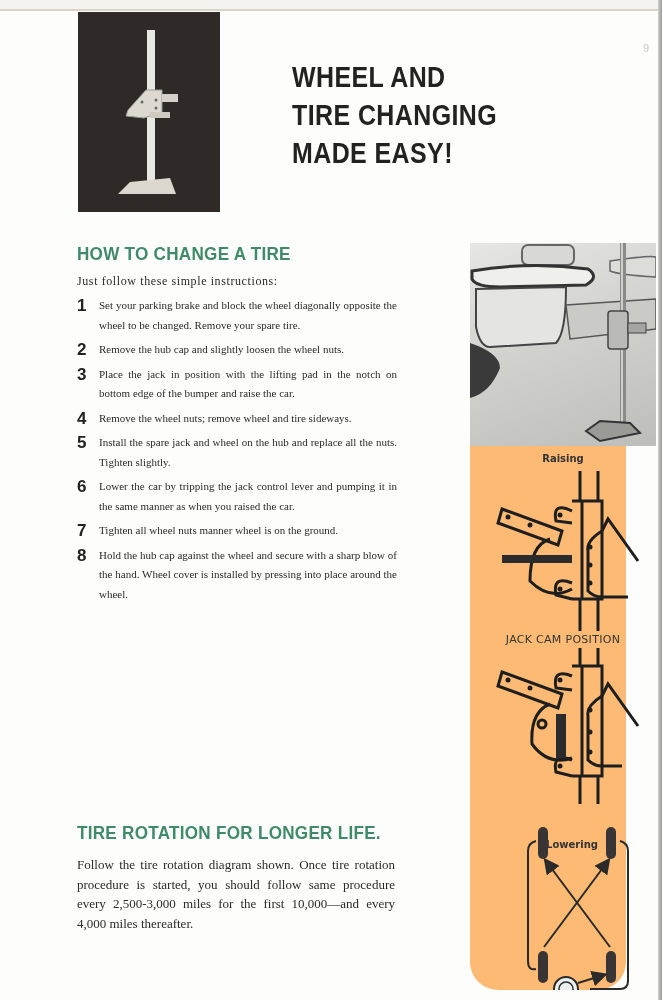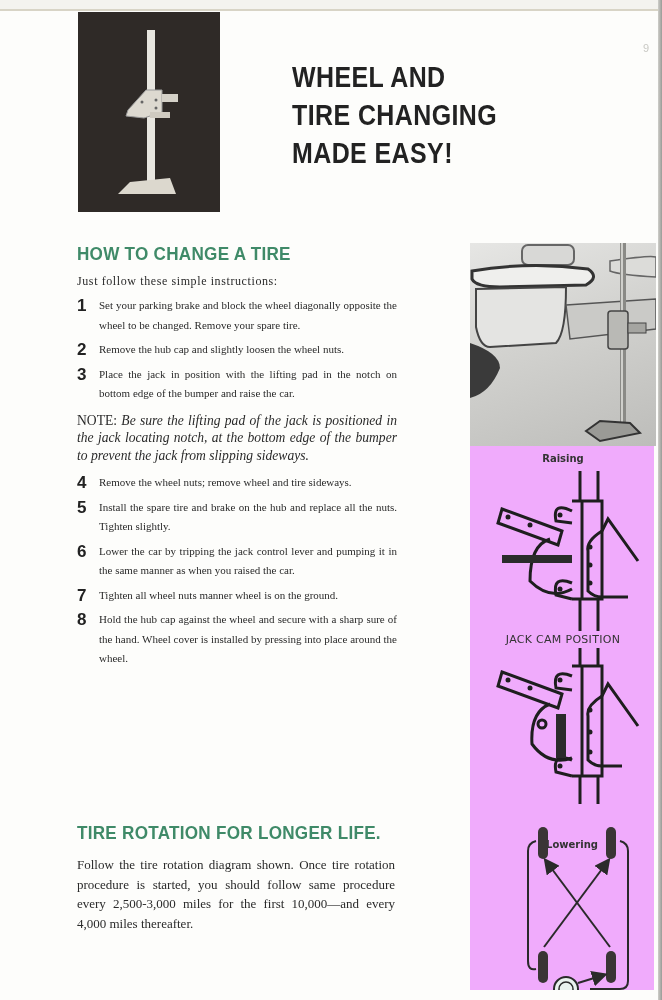--- a/index.html
+++ b/index.html
@@ -56,22 +56,23 @@
   .note {
     font-size: 13.6px; line-height: 17.5px; text-align: justify;
     margin: 8px 0 9px 0;
   }
   .note i { font-style: italic; }
   .rotation-text {
     position: absolute; left: 77px; top: 855px; width: 318px;
     font-size: 13px; line-height: 19.5px; text-align: justify;
   }
   .right-panel {
-    position: absolute; left: 470px; top: 243px; width: 184px; height: 747px;
-    background: #f0abfc;
+    position: absolute; left: 470px; top: 243px; width: 156px; height: 747px;
+    background: #fdba74;
+    border-radius: 28px;
   }
   .raising-photo {
     position: absolute; left: 0; top: 0; width: 186px; height: 203px;
     background: linear-gradient(160deg, #e6e6e4 0%, #d2d2cf 45%, #bdbdba 100%);
     overflow: hidden;
   }
   .caption {
     position: absolute; left: 0; width: 186px; text-align: center;
     font-family: "DejaVu Sans", "Liberation Sans", sans-serif;
     font-size: 10px; color: #333;
@@ -115,43 +116,39 @@
     <div class="text">Set your parking brake and block the wheel diagonally opposite the wheel to be changed. Remove your spare tire.</div>
   </div>
   <div class="step">
     <div class="num">2</div>
     <div class="text">Remove the hub cap and slightly loosen the wheel nuts.</div>
   </div>
   <div class="step">
     <div class="num">3</div>
     <div class="text">Place the jack in position with the lifting pad in the notch on bottom edge of the bumper and raise the car.</div>
   </div>
-  <div class="note">
-    <span>NOTE:</span>
-    <i>Be sure the lifting pad of the jack is positioned in the jack locating notch, at the bottom edge of the bumper to prevent the jack from slipping sideways.</i>
-  </div>
   <div class="step">
     <div class="num">4</div>
     <div class="text">Remove the wheel nuts; remove wheel and tire sideways.</div>
   </div>
   <div class="step">
     <div class="num">5</div>
-    <div class="text">Install the spare tire and brake on the hub and replace all the nuts. Tighten slightly.</div>
+    <div class="text">Install the spare jack and wheel on the hub and replace all the nuts. Tighten slightly.</div>
   </div>
   <div class="step">
     <div class="num">6</div>
     <div class="text">Lower the car by tripping the jack control lever and pumping it in the same manner as when you raised the car.</div>
   </div>
   <div class="step">
     <div class="num">7</div>
     <div class="text">Tighten all wheel nuts manner wheel is on the ground.</div>
   </div>
   <div class="step">
     <div class="num">8</div>
-    <div class="text">Hold the hub cap against the wheel and secure with a sharp sure of the hand. Wheel cover is installed by pressing into place around the wheel.</div>
+    <div class="text">Hold the hub cap against the wheel and secure with a sharp blow of the hand. Wheel cover is installed by pressing into place around the wheel.</div>
   </div>
 </div>
 
 <div class="heading" style="top:822px;">TIRE ROTATION FOR LONGER LIFE.</div>
 <div class="rotation-text">Follow the tire rotation diagram shown. Once tire rotation procedure is started, you should follow same procedure every 2,500-3,000 miles for the first 10,000—and every 4,000 miles thereafter.</div>
 
 <div class="right-panel">
   <div class="raising-photo">
     <svg width="186" height="203" viewBox="0 0 186 203">
       <rect x="52" y="2" width="52" height="20" rx="6" fill="#d8d8d6" stroke="#666" stroke-width="2"></rect>

